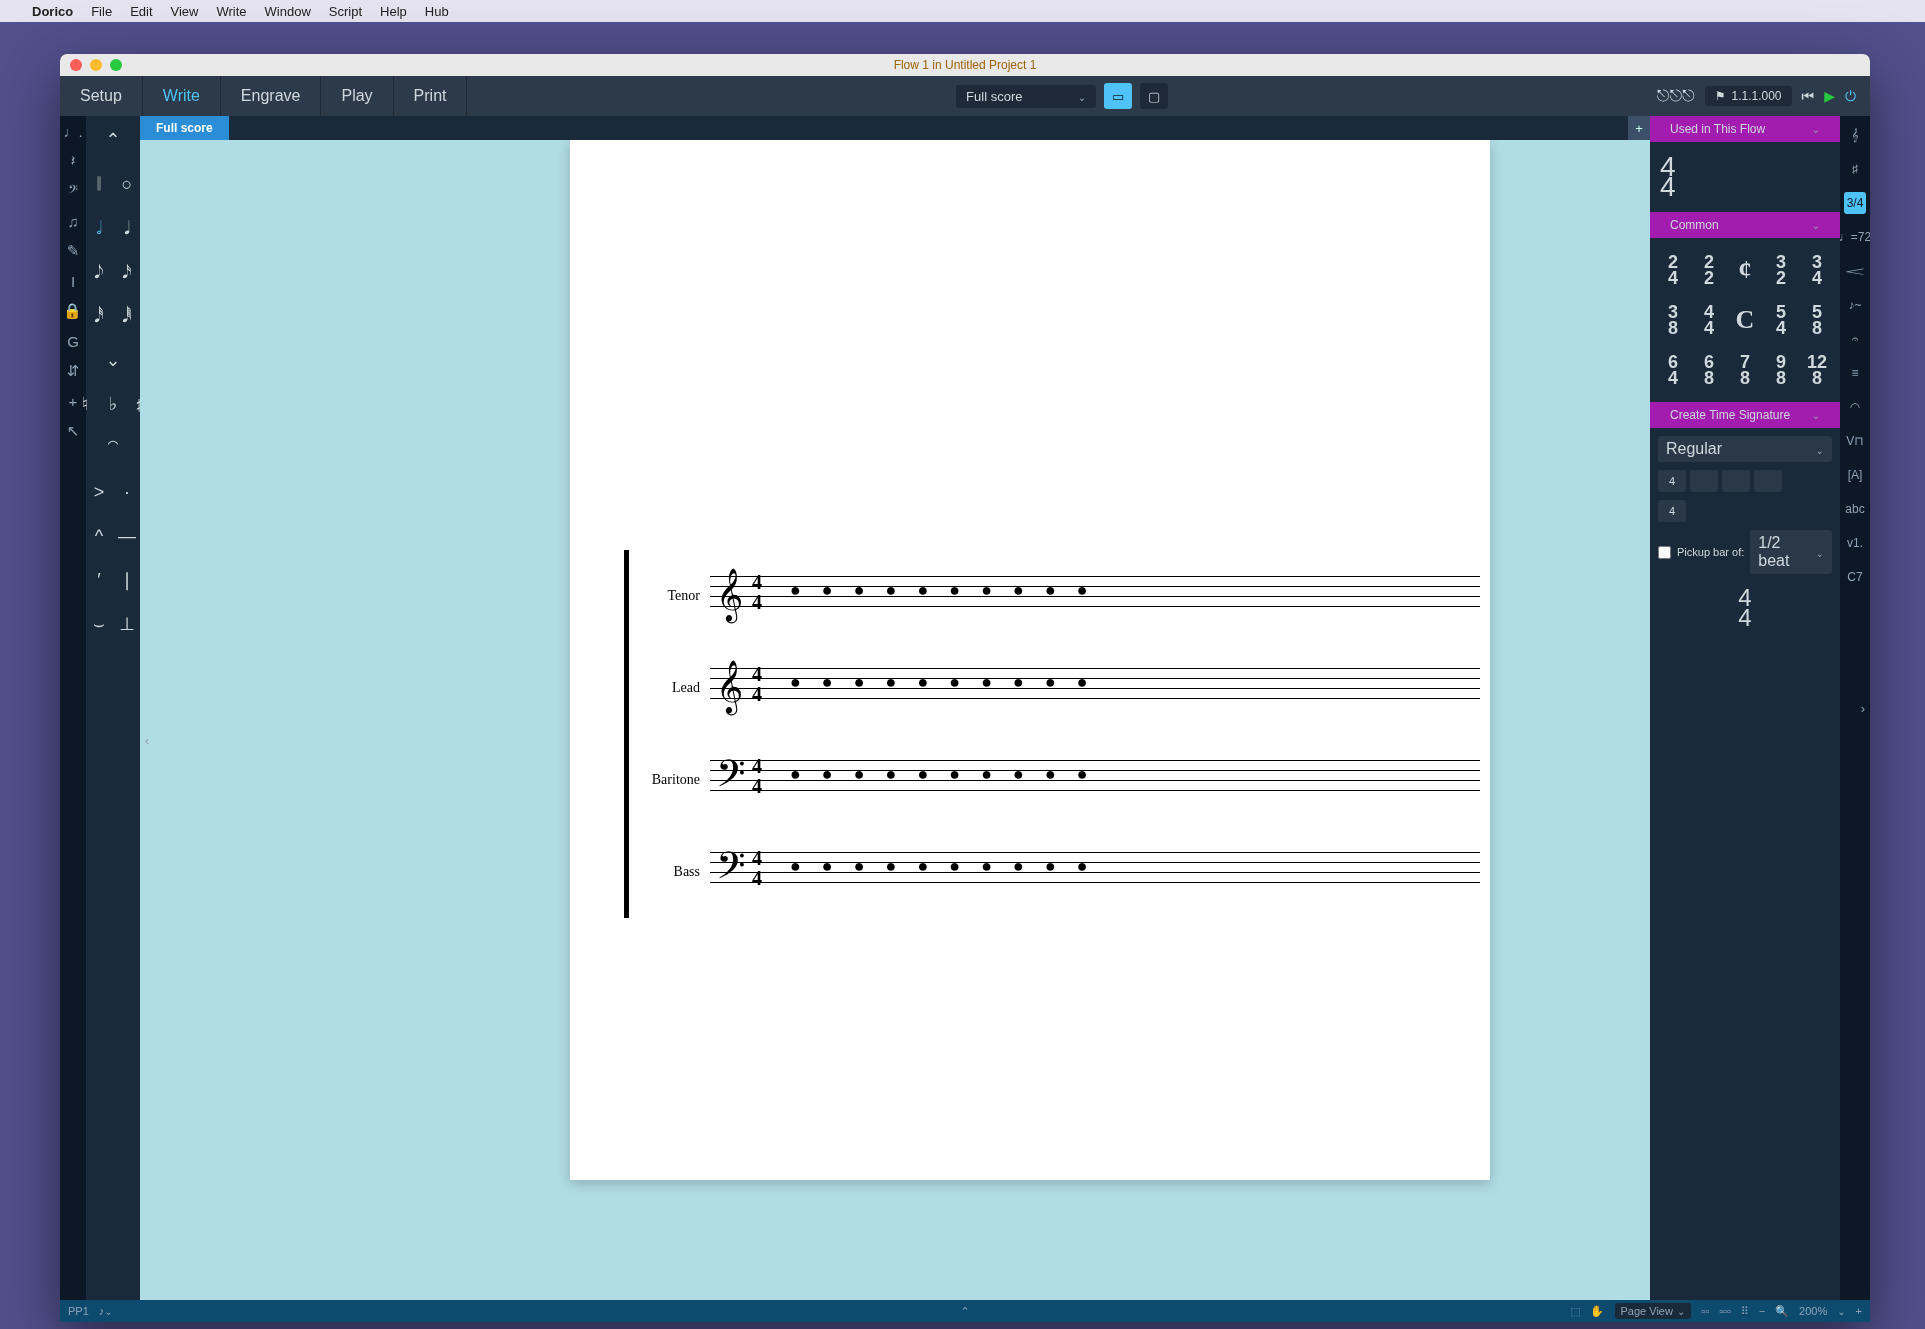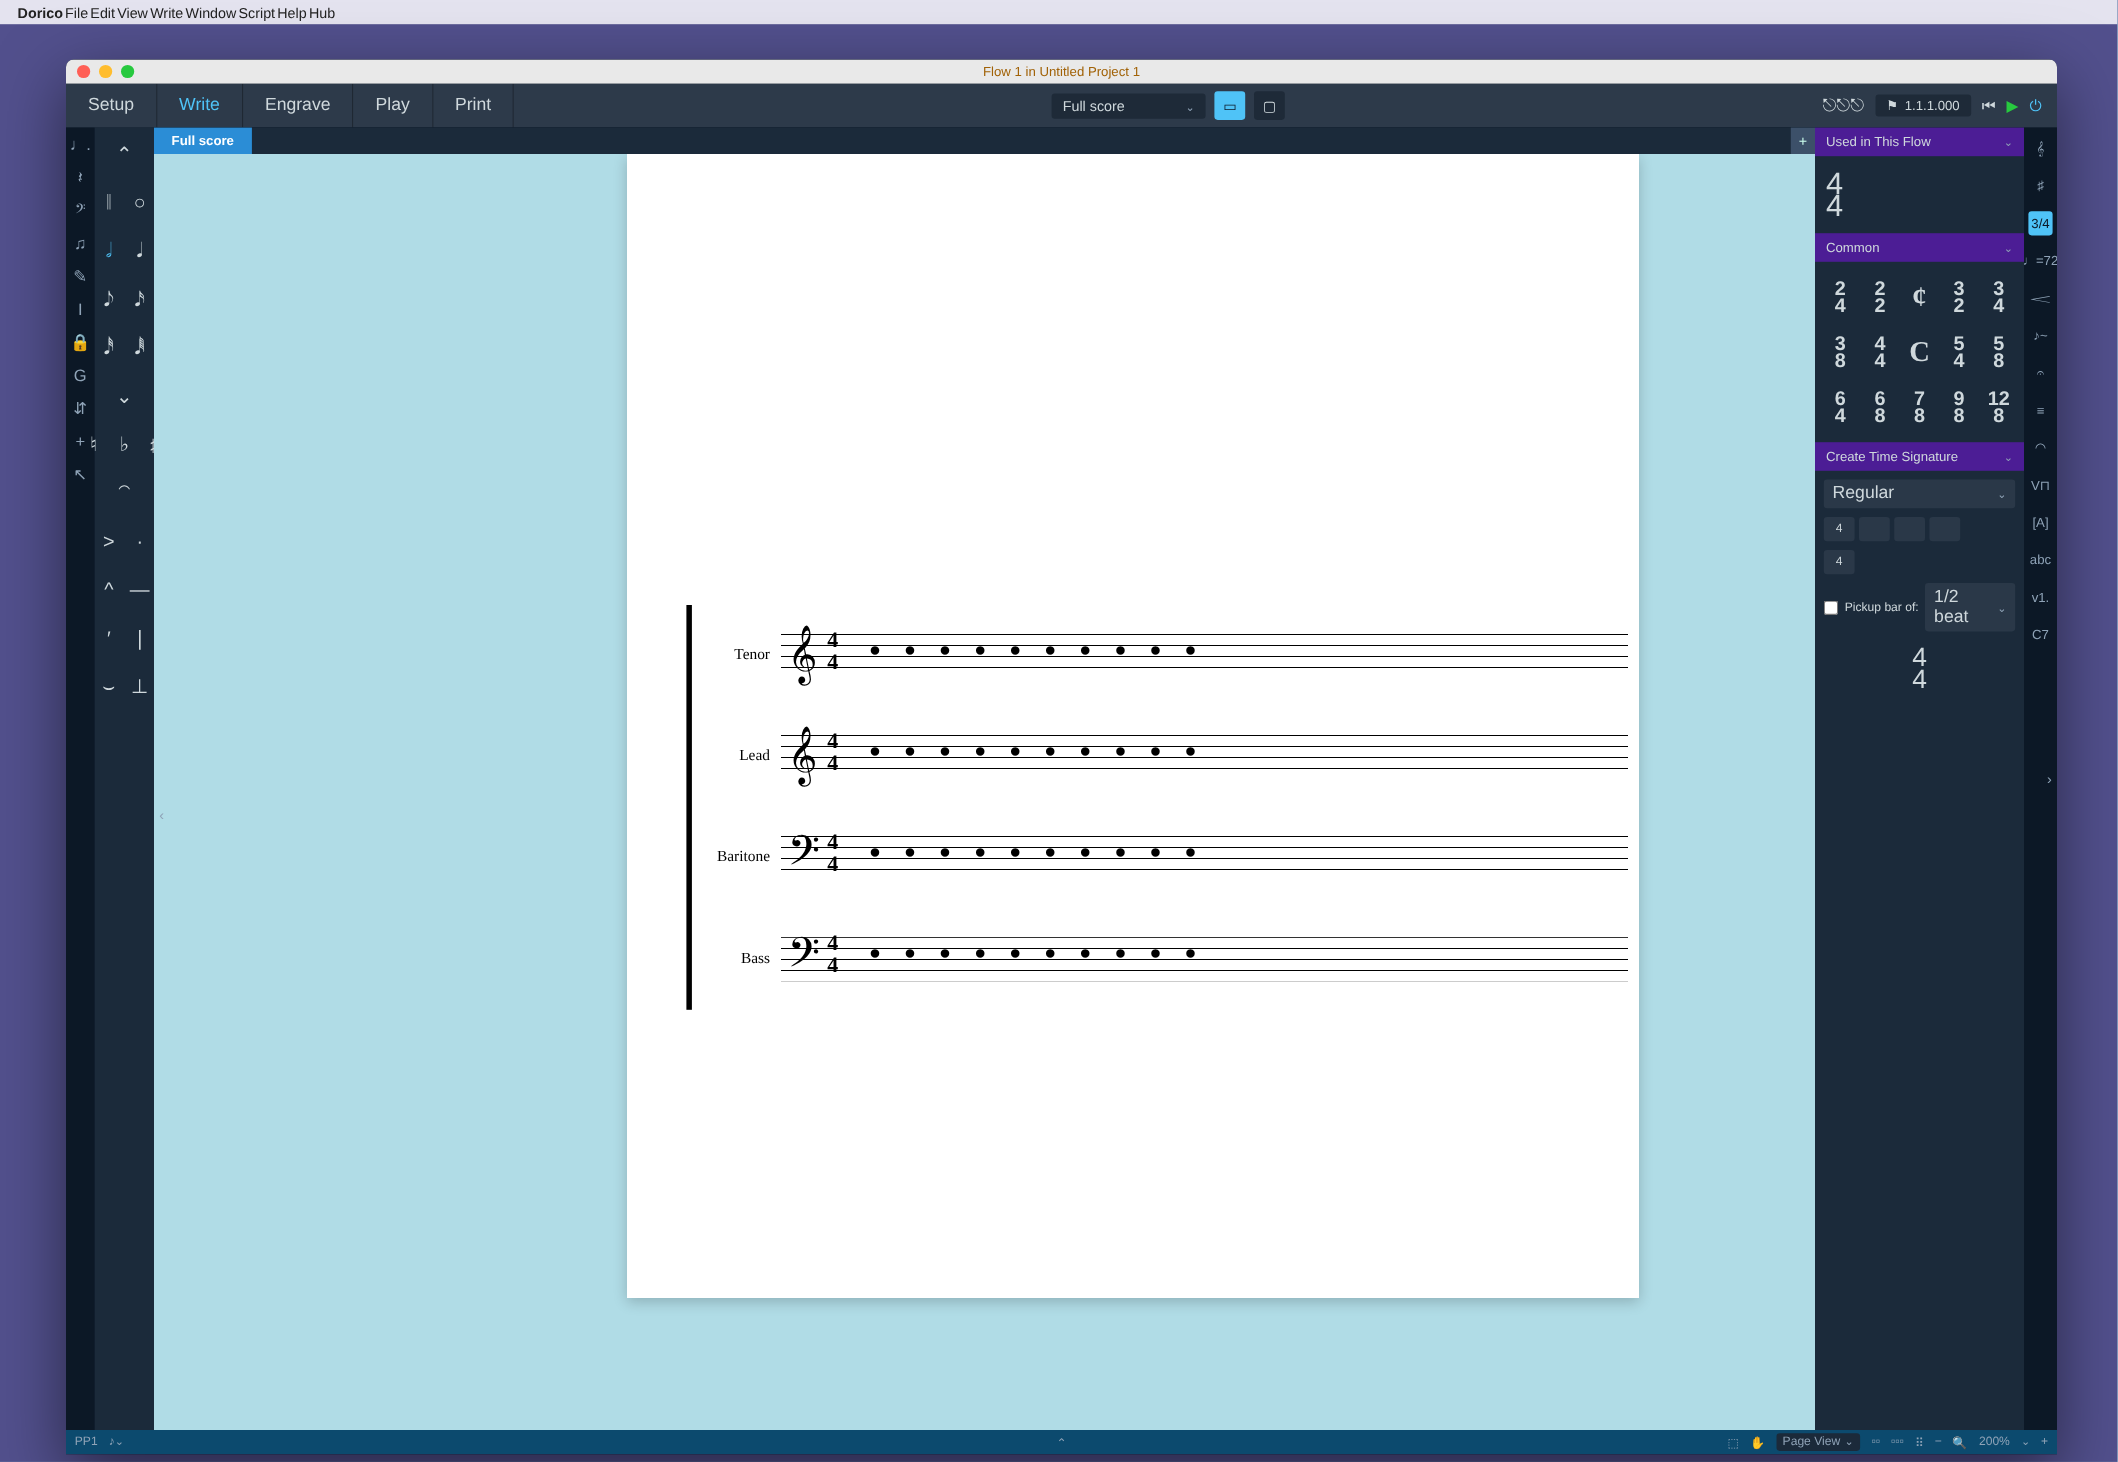--- a/index.html
+++ b/index.html
@@ -1,19 +1,19 @@
 <!DOCTYPE html>
 <html><head>
 <meta charset="utf-8">
 <style>
 * { margin: 0; padding: 0; box-sizing: border-box; font-family: -apple-system, "Helvetica Neue", Arial, sans-serif; }
 body { background: #52508d; width: 1925px; height: 1329px; overflow: hidden; font-size: 13px; }
 
 
-#mac-menubar { height: 22px; background: #e4e3ef; display: flex; align-items: center; padding: 0 14px; gap: 2px; font-size: 13px; color: #222; }
+#mac-menubar { height: 22px; background: #e4e3ef; display: flex; align-items: center; padding: 0 14px; gap: 18px; font-size: 13px; color: #222; }
 #mac-menubar span:first-child { font-size: 14px; }
 
 
 #window { position: absolute; left: 60px; top: 54px; right: 55px; bottom: 7px; background: #0c1826; border-radius: 7px 7px 0 0; overflow: hidden; box-shadow: 0 20px 60px rgba(0,0,0,.5); }
 #titlebar { height: 22px; background: #e9e9e9; display: flex; align-items: center; position: relative; }
 #traffic { display: flex; gap: 8px; margin-left: 10px; }
 #traffic span { width: 12px; height: 12px; border-radius: 50%; }
 #traffic span:nth-child(1){background:#ff5f56}
 #traffic span:nth-child(2){background:#ffbd2e}
 #traffic span:nth-child(3){background:#27c93f}
@@ -54,21 +54,21 @@
 .staff-row { display: flex; align-items: center; height: 92px; }
 .staff-label { width: 80px; text-align: right; padding-right: 10px; font-family: "Times New Roman", serif; font-size: 14px; }
 .staff-lines { flex: 1; height: 40px; background-image: repeating-linear-gradient(to bottom, #000 0, #000 1px, transparent 1px, transparent 10px); position: relative; }
 .clef { position: absolute; left: 6px; top: -8px; font-size: 46px; font-family: serif; }
 .ts { position: absolute; left: 42px; top: -4px; font-family: serif; font-weight: bold; font-size: 20px; line-height: 20px; }
 .notes-hint { position: absolute; left: 80px; top: 4px; font-size: 18px; letter-spacing: 8px; color: #000; }
 .bracket { position: absolute; left: -6px; top: 0; bottom: 0; width: 5px; background: #000; }
 
 
 #right-panels { width: 190px; background: #1b2a3a; display: flex; flex-direction: column; color: #cfd8dc; }
-.panel-hdr { background: #4c1d95; padding: 6px 10px; font-size: 12px; display: flex; justify-content: space-between; align-items: center; }
+.panel-hdr { background: #a21caf; padding: 6px 20px; font-size: 12px; display: flex; justify-content: space-between; align-items: center; }
 .panel-body { padding: 10px; }
 #used-body { height: 70px; font-size: 28px; font-family: serif; display:flex; align-items:center; }
 #common-grid { display: grid; grid-template-columns: repeat(5, 1fr); gap: 6px; padding: 10px 8px; }
 .ts-cell { height: 44px; display: flex; flex-direction: column; align-items: center; justify-content: center; font-family: serif; font-size: 18px; font-weight: bold; line-height: 16px; }
 #create-body { padding: 8px; display: flex; flex-direction: column; gap: 8px; }
 .sel-row { background: #2a3848; padding: 4px 8px; border-radius: 3px; font-size: 16px; display: flex; justify-content: space-between; align-items: center; }
 .num-row { display: flex; gap: 4px; }
 .num-box { background: #2a3848; width: 28px; height: 22px; display: flex; align-items: center; justify-content: center; font-size: 11px; border-radius: 3px; }
 .chk-row { display: flex; align-items: center; gap: 6px; font-size: 11px; }
 #ts-preview { text-align: center; font-family: serif; font-size: 24px; line-height: 20px; padding: 6px 0; }

